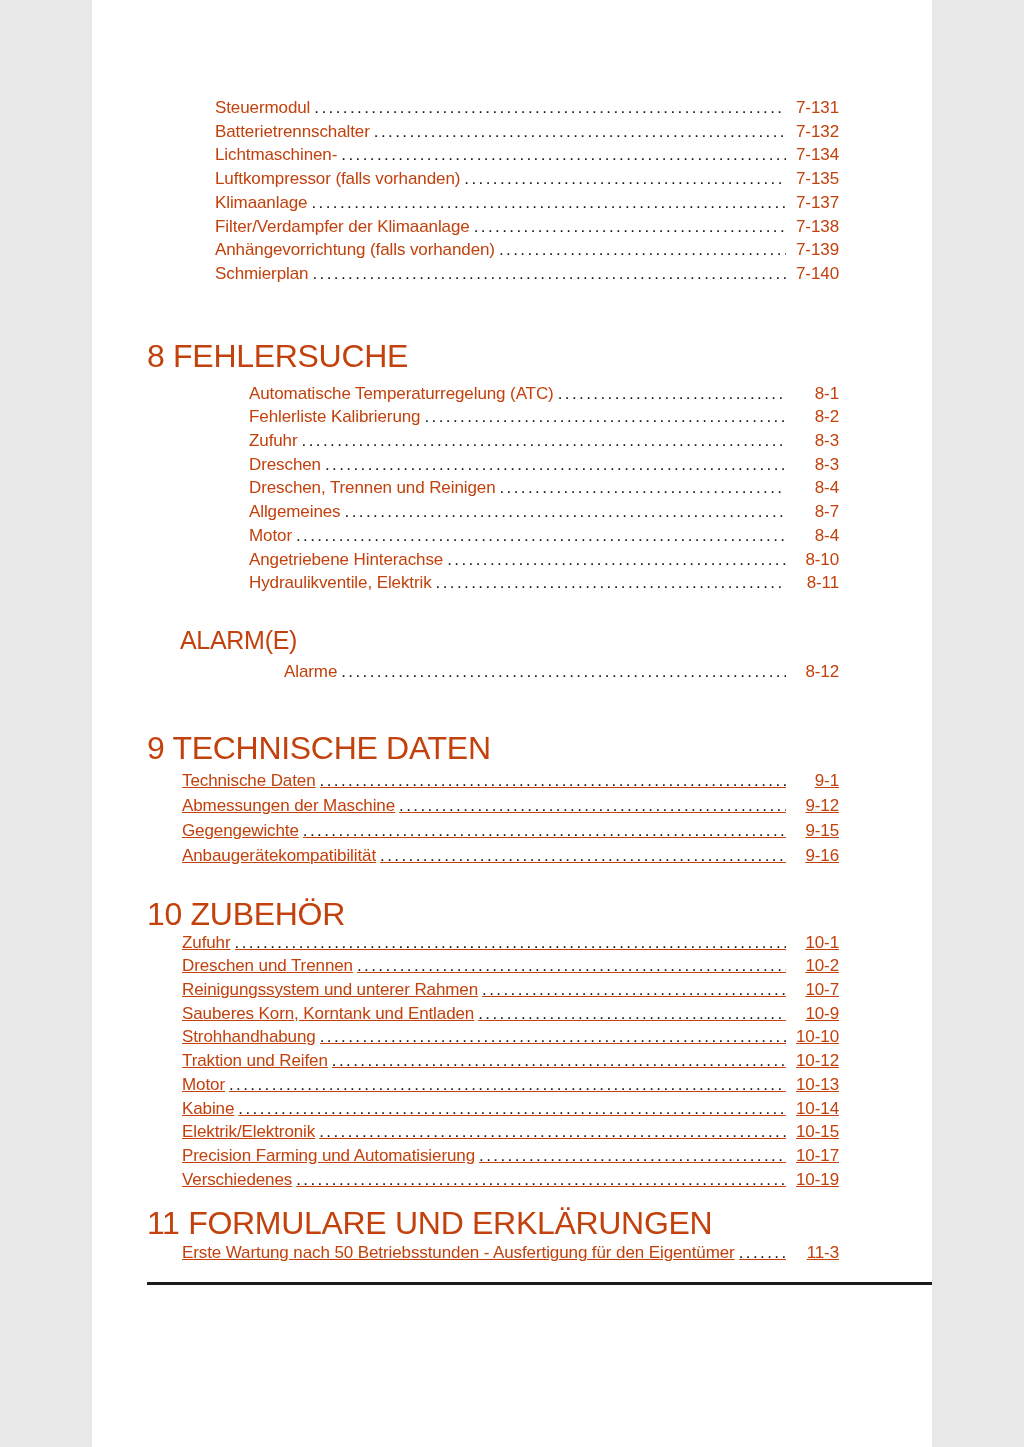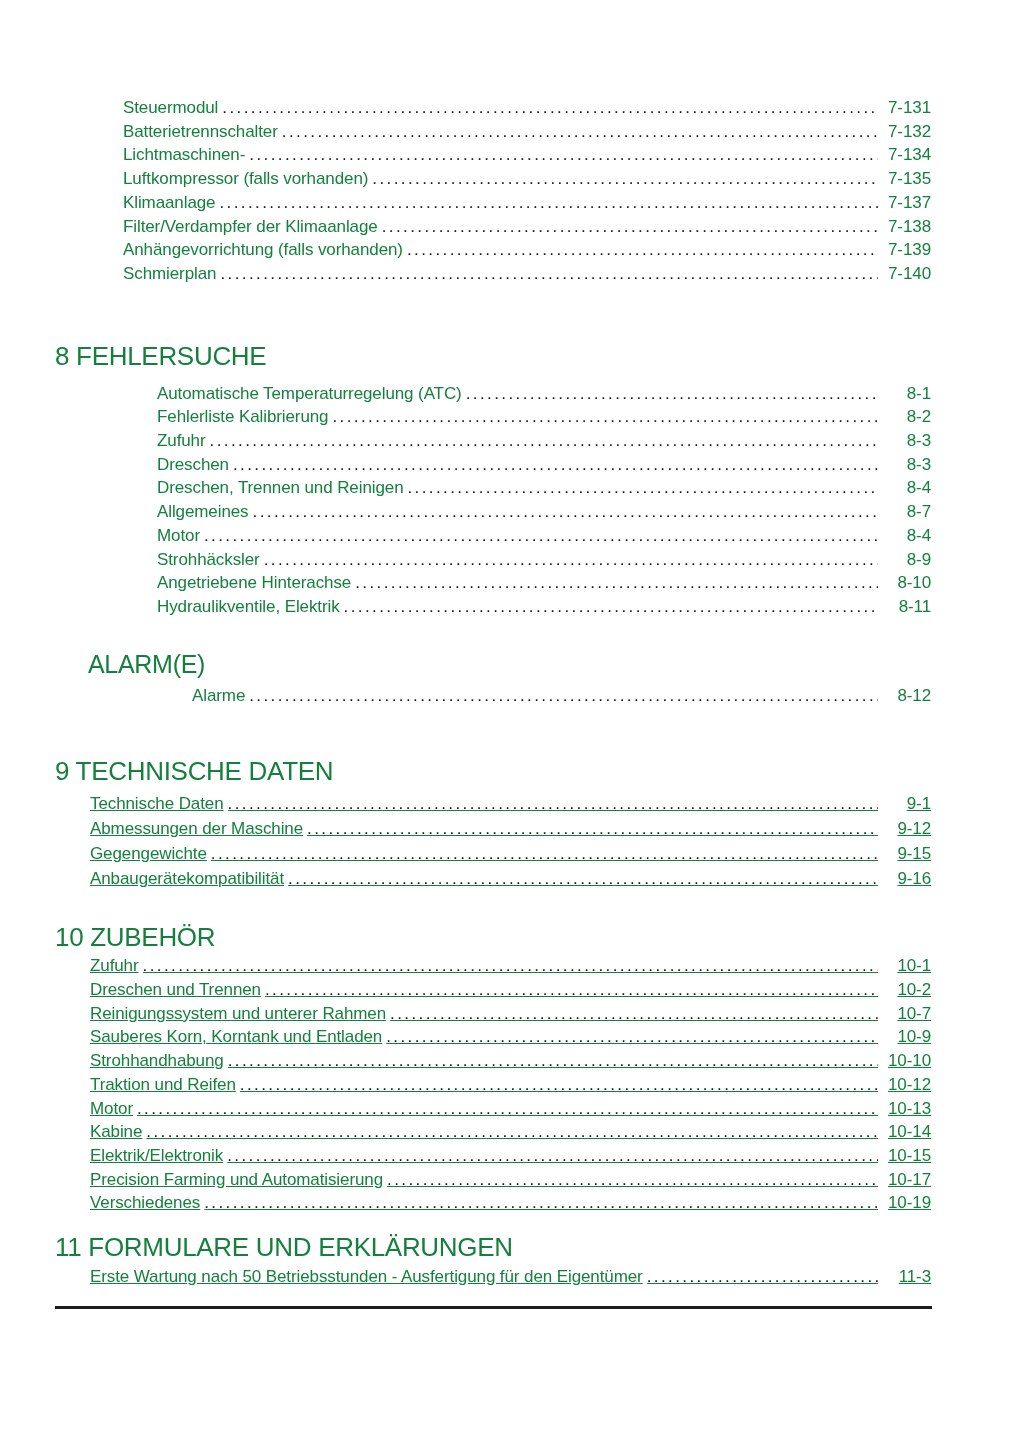--- a/index.html
+++ b/index.html
@@ -1,22 +1,22 @@
 <!DOCTYPE html>
 <html lang="de"><head>
 <meta charset="utf-8">
 <style>
   html, body { margin: 0; padding: 0; background: #e8e8e8; }
   .sheet {
     position: relative;
-    width: 1024px;
+    width: 840px;
     height: 1447px;
     margin: 0 auto;
     background: #ffffff;
-    color: #15803d;
+    color: #c2410c;
     font-family: "Liberation Sans", "DejaVu Sans", sans-serif;
     overflow: hidden;
   }
   
   .list { margin-right: 93px; }
   .toc-row {
     display: flex;
     align-items: baseline;
     line-height: 23.7px;
     font-size: 17px;
@@ -43,21 +43,21 @@
     text-align: right;
   }
   
   .lvl-cont   { margin-left: 123px; }  
   .lvl-sub    { margin-left: 90px; text-decoration: underline;  }  
   .lvl-sub3   { margin-left: 157px; }  
   .lvl-alarm  { margin-left: 192px; }  
   
   .h-section {
     margin-left: 55px;
-    font-size: 26px;
+    font-size: 32px;
     line-height: 32px;
     letter-spacing: -0.3px;
     font-weight: 400;
     white-space: nowrap;
   }
   .h-subsection {
     margin-left: 88px;
     font-size: 25px;
     line-height: 32px;
     letter-spacing: -0.3px;
@@ -165,25 +165,20 @@
         <span class="label">Allgemeines</span>
         <span class="dots"></span>
         <span class="pagenum">8-7</span>
       </div>
       <div class="toc-row">
         <span class="label">Motor</span>
         <span class="dots"></span>
         <span class="pagenum">8-4</span>
       </div>
       <div class="toc-row">
-        <span class="label">Strohhäcksler</span>
-        <span class="dots"></span>
-        <span class="pagenum">8-9</span>
-      </div>
-      <div class="toc-row">
         <span class="label">Angetriebene Hinterachse</span>
         <span class="dots"></span>
         <span class="pagenum">8-10</span>
       </div>
       <div class="toc-row">
         <span class="label">Hydraulikventile, Elektrik</span>
         <span class="dots"></span>
         <span class="pagenum">8-11</span>
       </div>
     </div>

